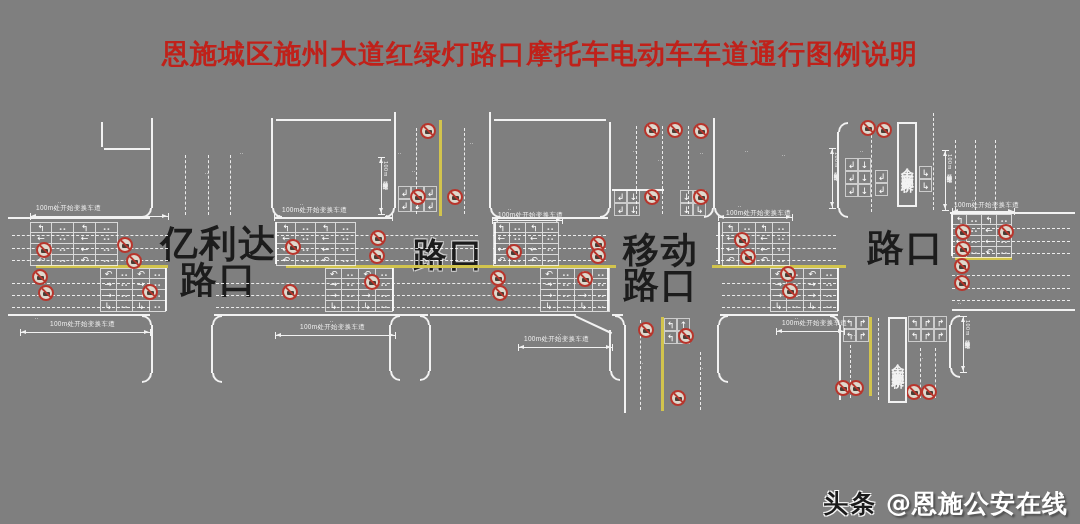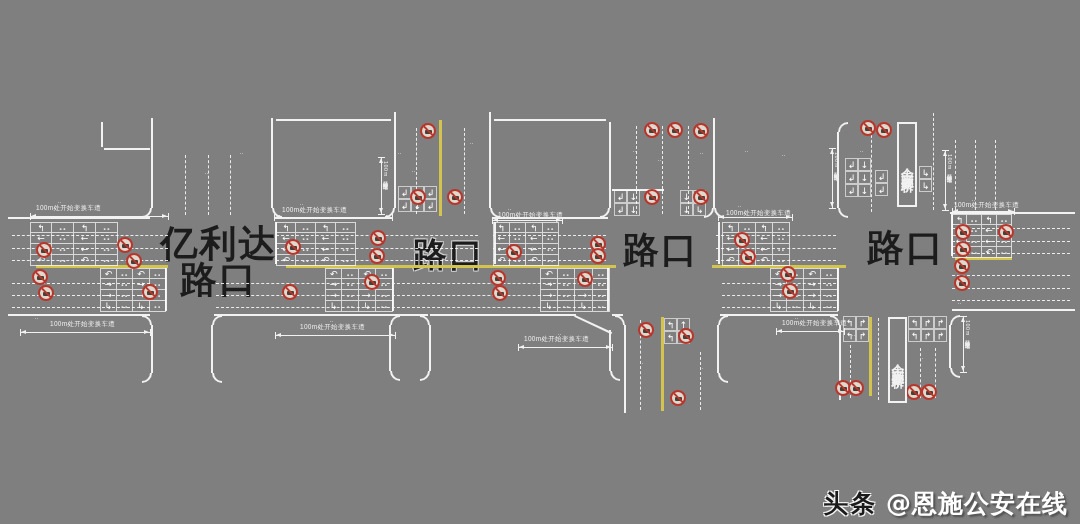--- a/index.html
+++ b/index.html
@@ -15,29 +15,31 @@
   .xlabel.halo{text-shadow:-1px -1px 0 #cfcfcf,1px -1px 0 #cfcfcf,-1px 1px 0 #cfcfcf,1px 1px 0 #cfcfcf;}
   .watermark{position:absolute;right:12px;bottom:4px;font-size:25px;font-weight:bold;
              font-family:"DejaVu Sans",sans-serif;white-space:nowrap;text-align:right;}
   .wm-brand{color:#1b1b1b;text-shadow:-1px -1px 0 #f5f5f5,1px -1px 0 #f5f5f5,-1px 1px 0 #f5f5f5,1px 1px 0 #f5f5f5;letter-spacing:2px;}
   .wm-handle{color:#ffffff;text-shadow:2px 2px 2px #4e4e4e;letter-spacing:1px;}
 </style>
 </head>
 <body>
 
 <div id="canvas">
+  <div class="title">恩施城区施州大道红绿灯路口摩托车电动车车道通行图例说明</div>
 
   <div class="xlabel" id="lbl0" style="left: 219px; top: 226px; font-size: 37px;">
     <div>亿利达</div>
     <div>路口</div>
   </div>
   <div class="xlabel halo" id="lbl1" style="left: 449px; top: 238px; font-size: 34px;">
     <div>路口</div>
   </div>
   <div class="xlabel" id="lbl2" style="left: 661px; top: 232px; font-size: 36px;">
+    <div>移动</div>
     <div>路口</div>
   </div>
   <div class="xlabel" id="lbl3" style="left: 906px; top: 230px; font-size: 37px;">
     <div>路口</div>
   </div>
 
   <div class="watermark">
     <span class="wm-brand">头条</span>
     <span class="wm-handle">@恩施公安在线</span>
   </div>

